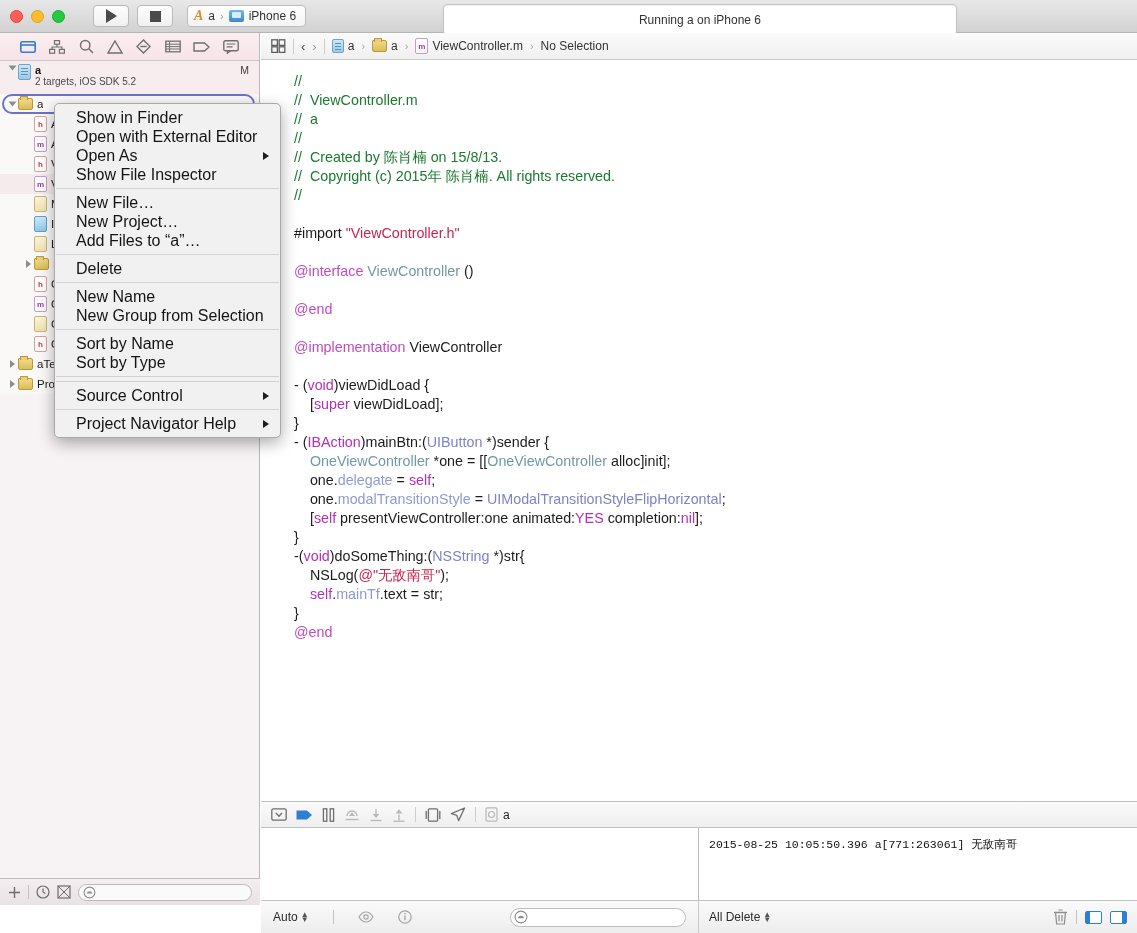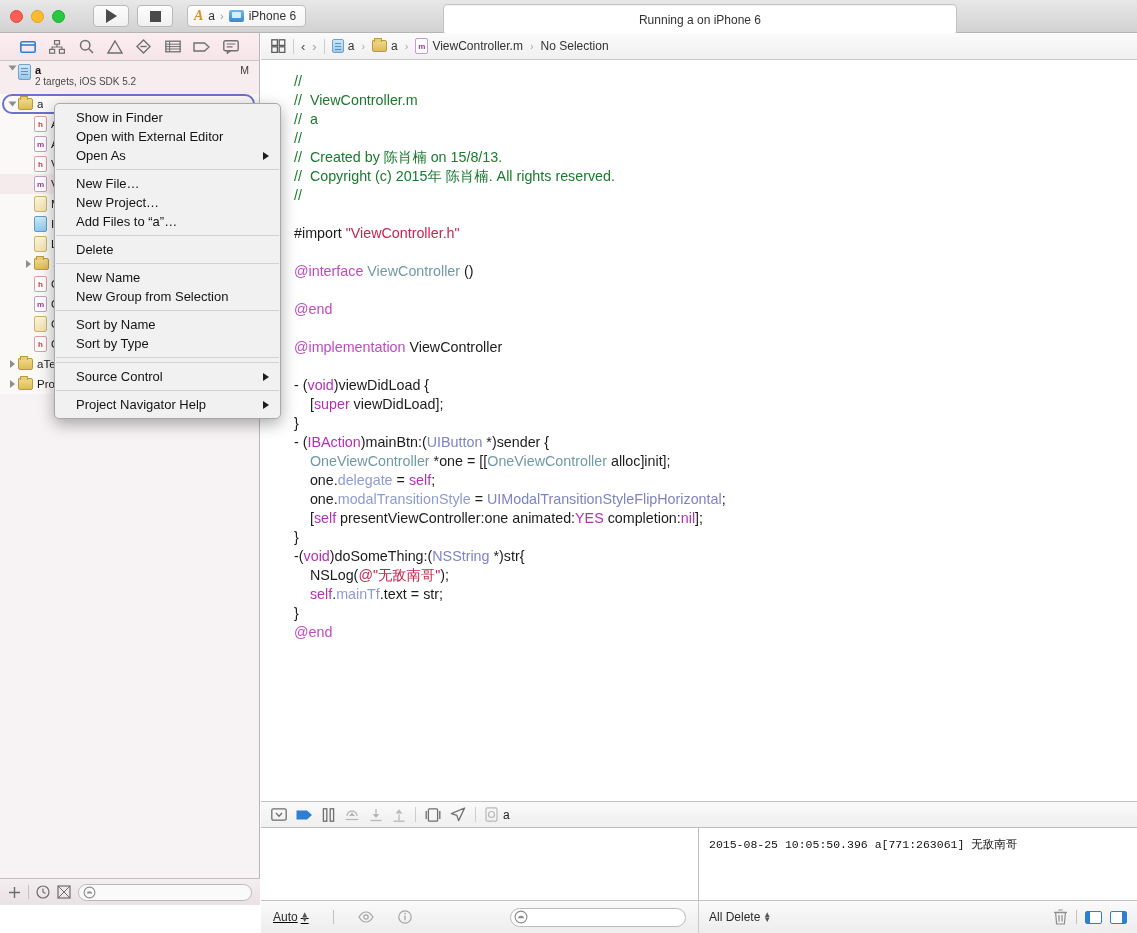--- a/index.html
+++ b/index.html
@@ -200,21 +200,21 @@
   .console-pane { flex: 1; background: #ffffff; padding: 9px 12px 0 10px; }
   .console-line {
     font-family: "Liberation Mono", monospace; font-size: 11.5px; color: #111; white-space: pre;
   }
 
   .debug-footer {
     position: absolute; bottom: 0; left: 0; right: 0; height: 33px;
     background: linear-gradient(#fafafa, #ededed); border-top: 1px solid #c2c2c2;
     display: flex; align-items: center;
   }
-  .df-left { width: 438px; display: flex; align-items: center; gap: 24px; padding-left: 12px; border-right: 1px solid #c9c9c9; height:100%;text-decoration:underline; }
+  .df-left { width: 438px; display: flex; align-items: center; gap: 24px; padding-left: 12px; border-right: 1px solid #c9c9c9; height:100%; }
   .df-right { flex: 1; display: flex; align-items: center; padding: 0 10px; gap: 8px; }
   .popup { display: flex; align-items: center; gap: 3px; font-size: 12px; color: #2b2b2b; }
   .stepper { display: flex; flex-direction: column; line-height: 5px; color: #555; font-size: 8px; }
   .search-field {
     width: 176px; height: 19px; background: #fff; border: 1px solid #bcbcbc;
     border-radius: 10px; display: flex; align-items: center; padding-left: 3px;
   }
   .spacer { flex: 1; }
   .panel-toggle {
     width: 17px; height: 13px; border: 1.6px solid #2f7fd1; border-radius: 2px;
@@ -225,21 +225,21 @@
 
   
   .ctx-menu {
     position: absolute; left: 54px; top: 103px; width: 227px;
     background: #f2f1f1; border: 1px solid #a9a9a9; border-radius: 5px;
     box-shadow: 0 5px 16px rgba(0,0,0,0.33);
     padding: 4px 0; z-index: 50;
   }
   .mi {
     height: 19px; display: flex; align-items: center;
-    padding: 0 12px 0 21px; font-size: 13px; color: #141414; position: relative;
+    padding: 0 12px 0 21px; font-size: 16px; color: #141414; position: relative;
   }
   .mi .arrow {
     position: absolute; right: 11px; width: 0; height: 0;
     border-left: 6px solid #1d1d1d; border-top: 4.5px solid transparent; border-bottom: 4.5px solid transparent;
   }
   .mi-sep { height: 1px; background: #d2d1d1; margin: 4px 1px; }
 </style>
 </head>
 <body>
 
@@ -623,20 +623,23 @@
       <div class="mi">
         <span>Show in Finder</span>
       </div>
       <div class="mi">
         <span>Open with External Editor</span>
       </div>
       <div class="mi">
         <span>Open As</span>
         <span class="arrow"></span>
       </div>
+      <div class="mi">
+        <span>Show File Inspector</span>
+      </div>
       <div class="mi-sep"></div>
       <div class="mi">
         <span>New File…</span>
       </div>
       <div class="mi">
         <span>New Project…</span>
       </div>
       <div class="mi">
         <span>Add Files to “a”…</span>
       </div>

